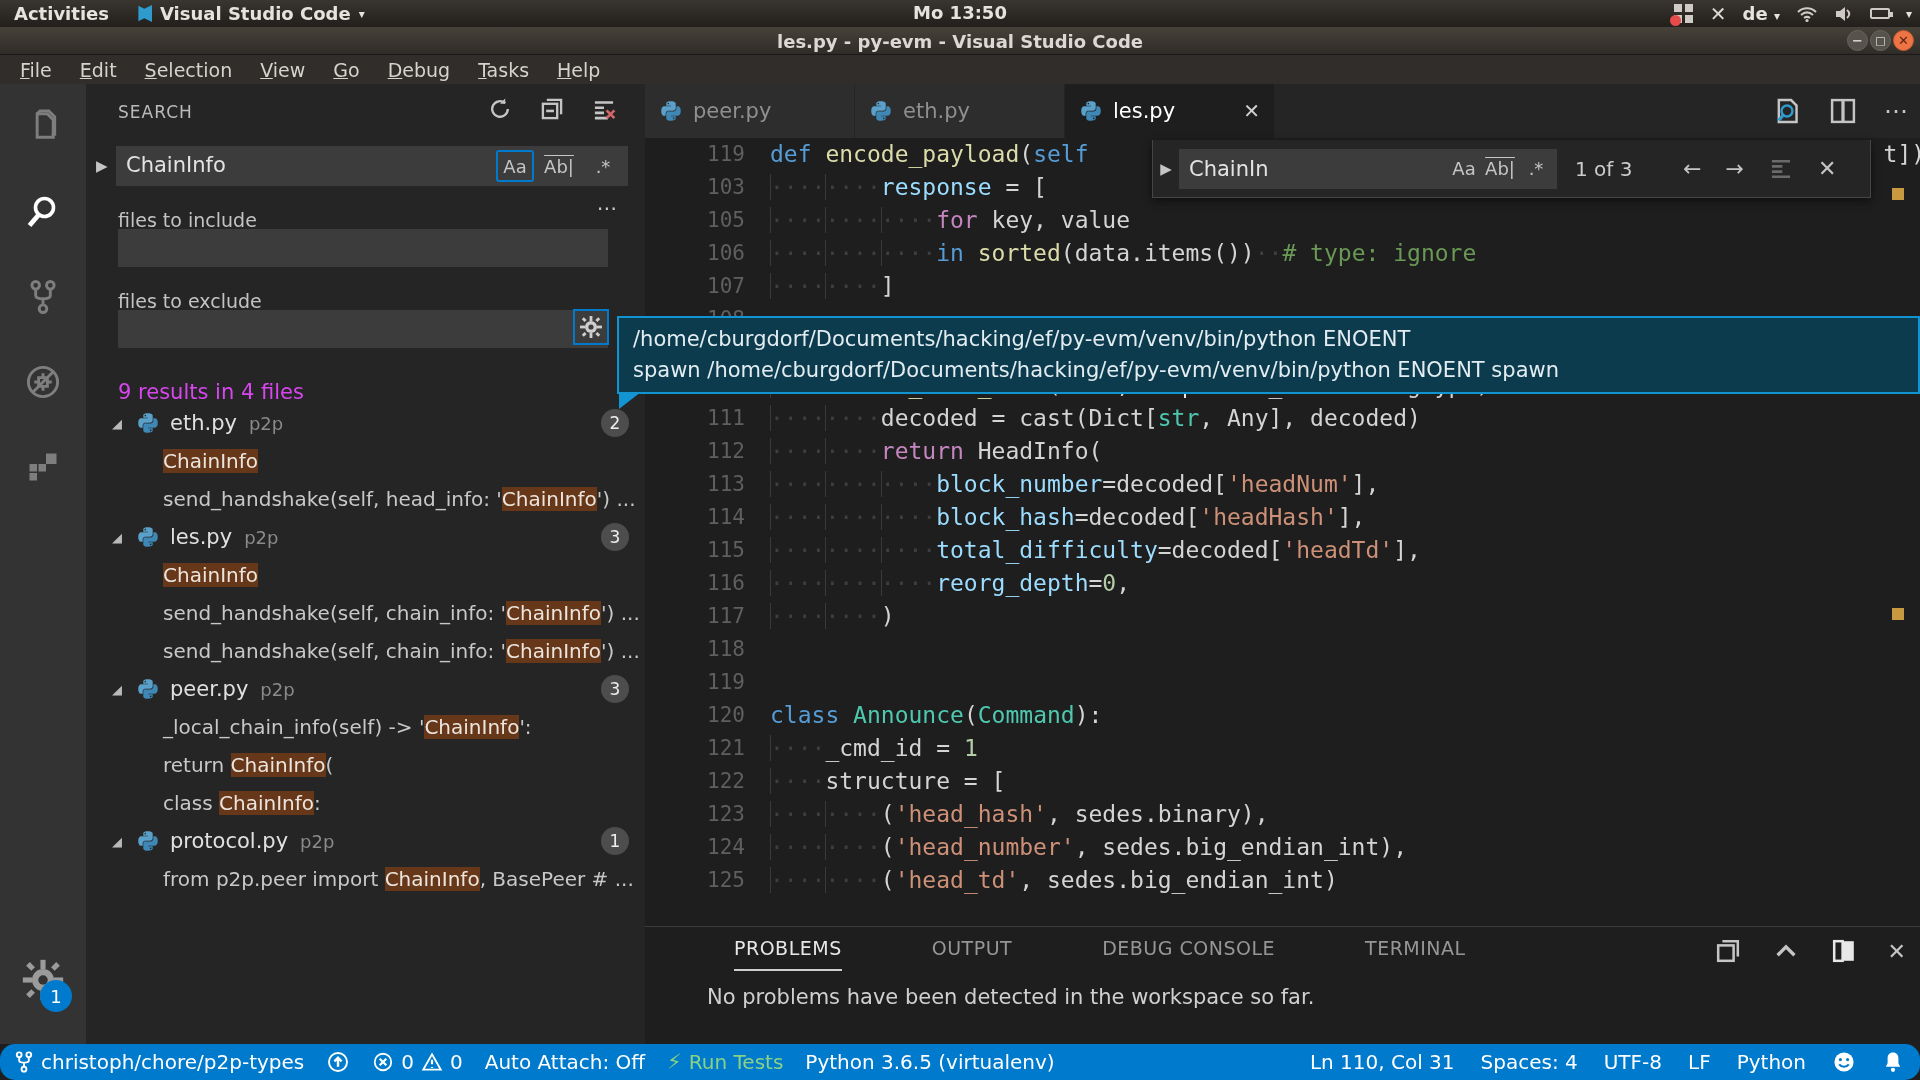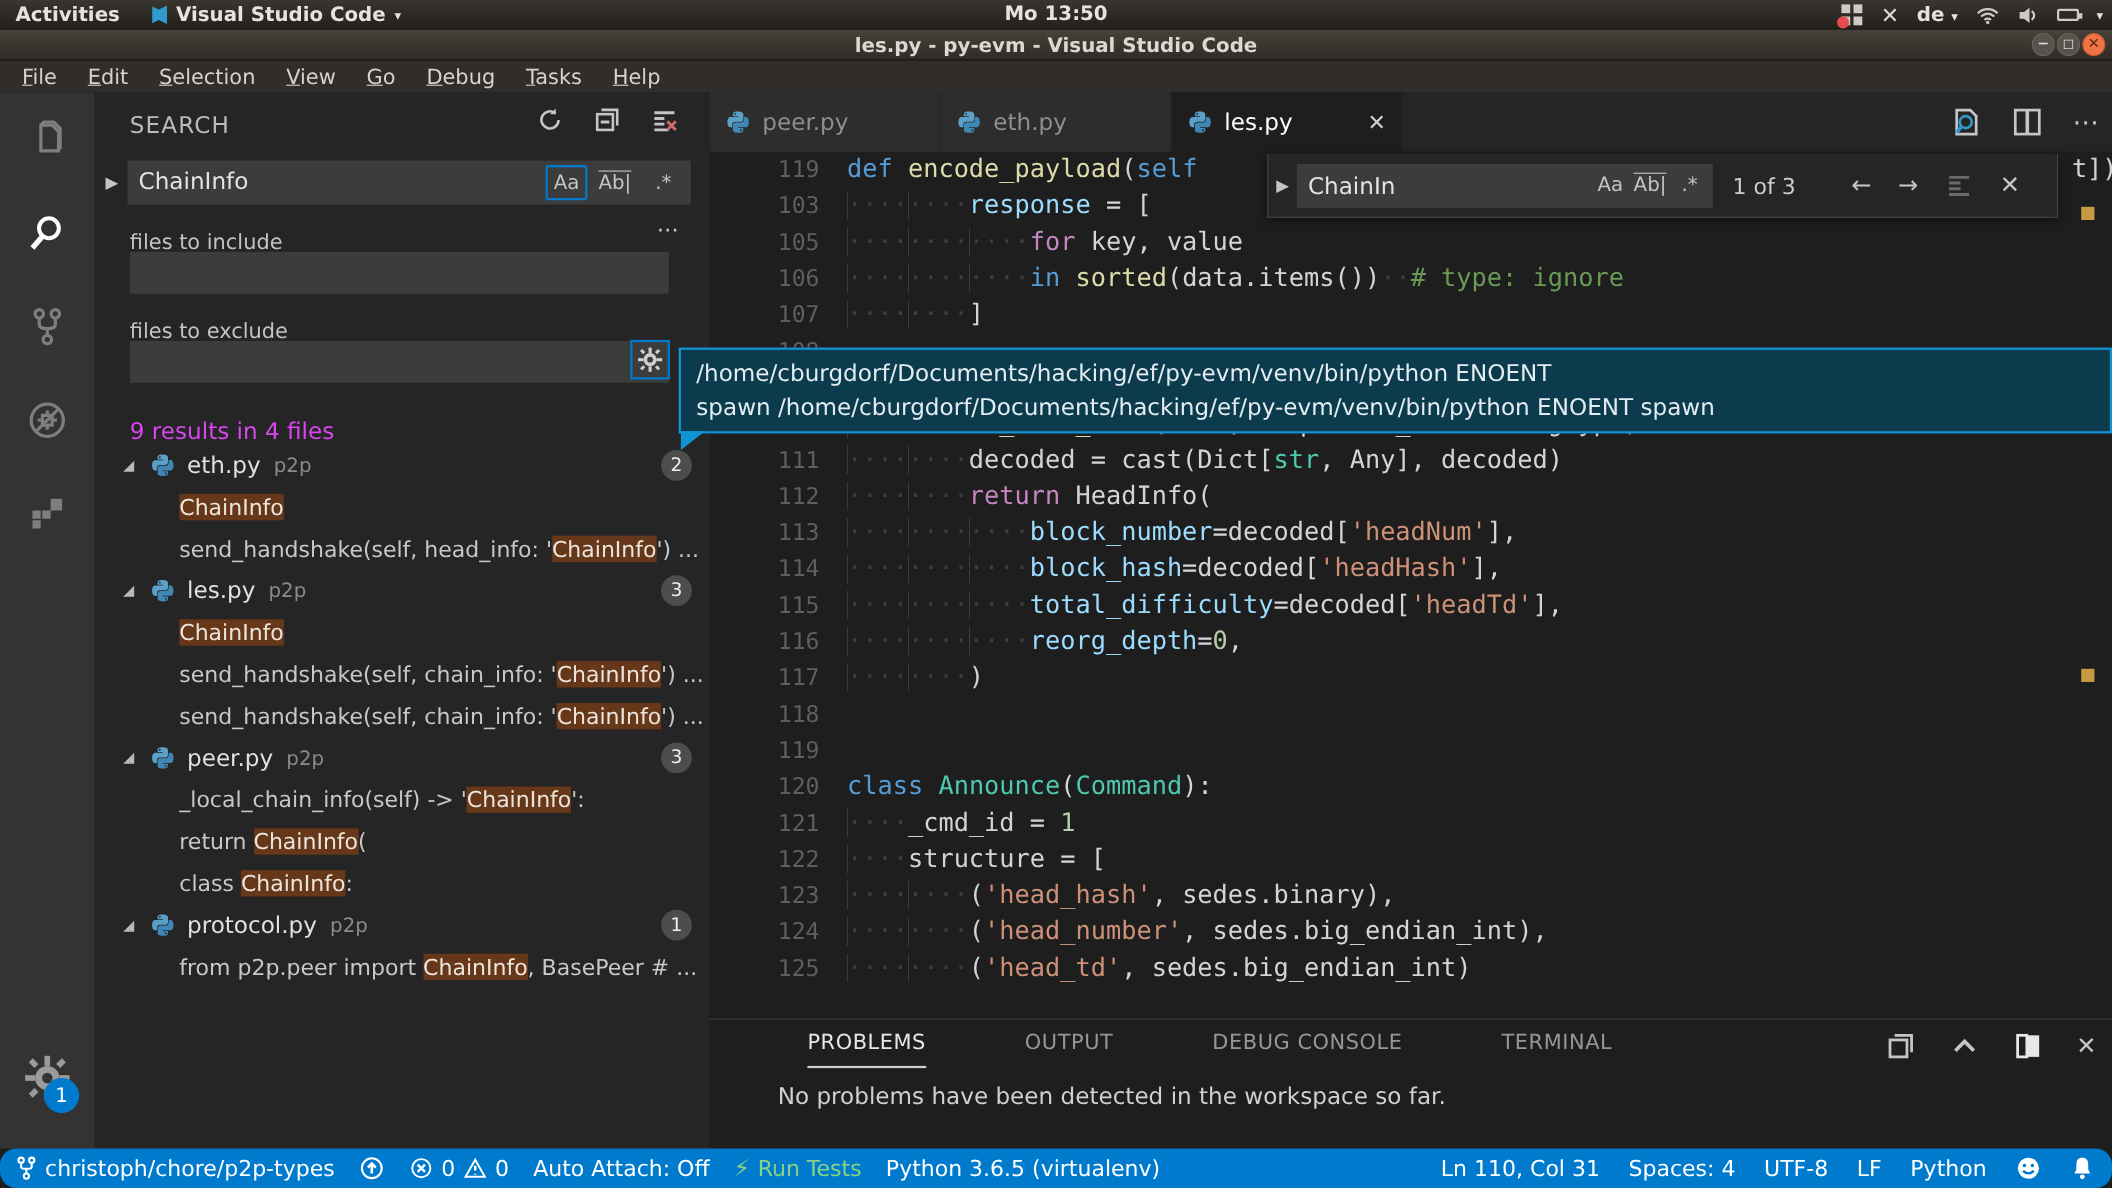--- a/index.html
+++ b/index.html
@@ -47,21 +47,21 @@
   .activity-bar { position:absolute; left:0; top:84px; width:86px; height:960px; background:#333333; z-index:5; }
   .ab-item { height:85px; display:flex; align-items:center; justify-content:center; }
   .ab-item svg { stroke:#7e7e7e; fill:none; stroke-width:2; }
   .ab-item.active svg { stroke:#ffffff; }
   .ab-settings { position:absolute; left:0; bottom:42px; width:86px; display:flex; justify-content:center; }
   .settings-badge { position:absolute; left:40px; top:22px; width:32px; height:32px; border-radius:50%;
     background:var(--accent,#007acc); color:#fff; font-size:18px; display:flex; align-items:center; justify-content:center; }
   
   .sidebar { position:absolute; left:86px; top:84px; width:559px; height:960px; background:#252526; z-index:4; }
   .sb-header { position:absolute; left:0; top:0; width:100%; height:56px; }
-  .sb-title { position:absolute; left:32px; top:18px; font-size:21px; color:#bbbbbb; letter-spacing:1px; }
+  .sb-title { position:absolute; left:32px; top:18px; font-size:17px; color:#bbbbbb; letter-spacing:1px; }
   .sb-icons { position:absolute; right:28px; top:12px; display:flex; gap:26px; }
   .sb-icons svg { stroke:#c5c5c5; fill:none; stroke-width:1.8; }
   .search-row { position:absolute; left:10px; top:62px; width:540px; display:flex; align-items:center; }
   .tw-arrow { width:20px; color:#c5c5c5; font-size:15px; }
   .search-input-box { position:relative; width:512px; height:40px; background:#3c3c3c; }
   .search-input-box input { width:330px; height:38px; background:transparent; border:none; outline:none;
     color:#e3e3e3; font-size:21px; padding:0 10px; font-family:inherit; }
   .opt-btns { position:absolute; right:6px; top:4px; display:flex; gap:6px; }
   .opt-btn { min-width:38px; height:32px; display:flex; align-items:center; justify-content:center;
     color:#c5c5c5; font-size:18px; border:1px solid transparent; border-radius:3px; }

